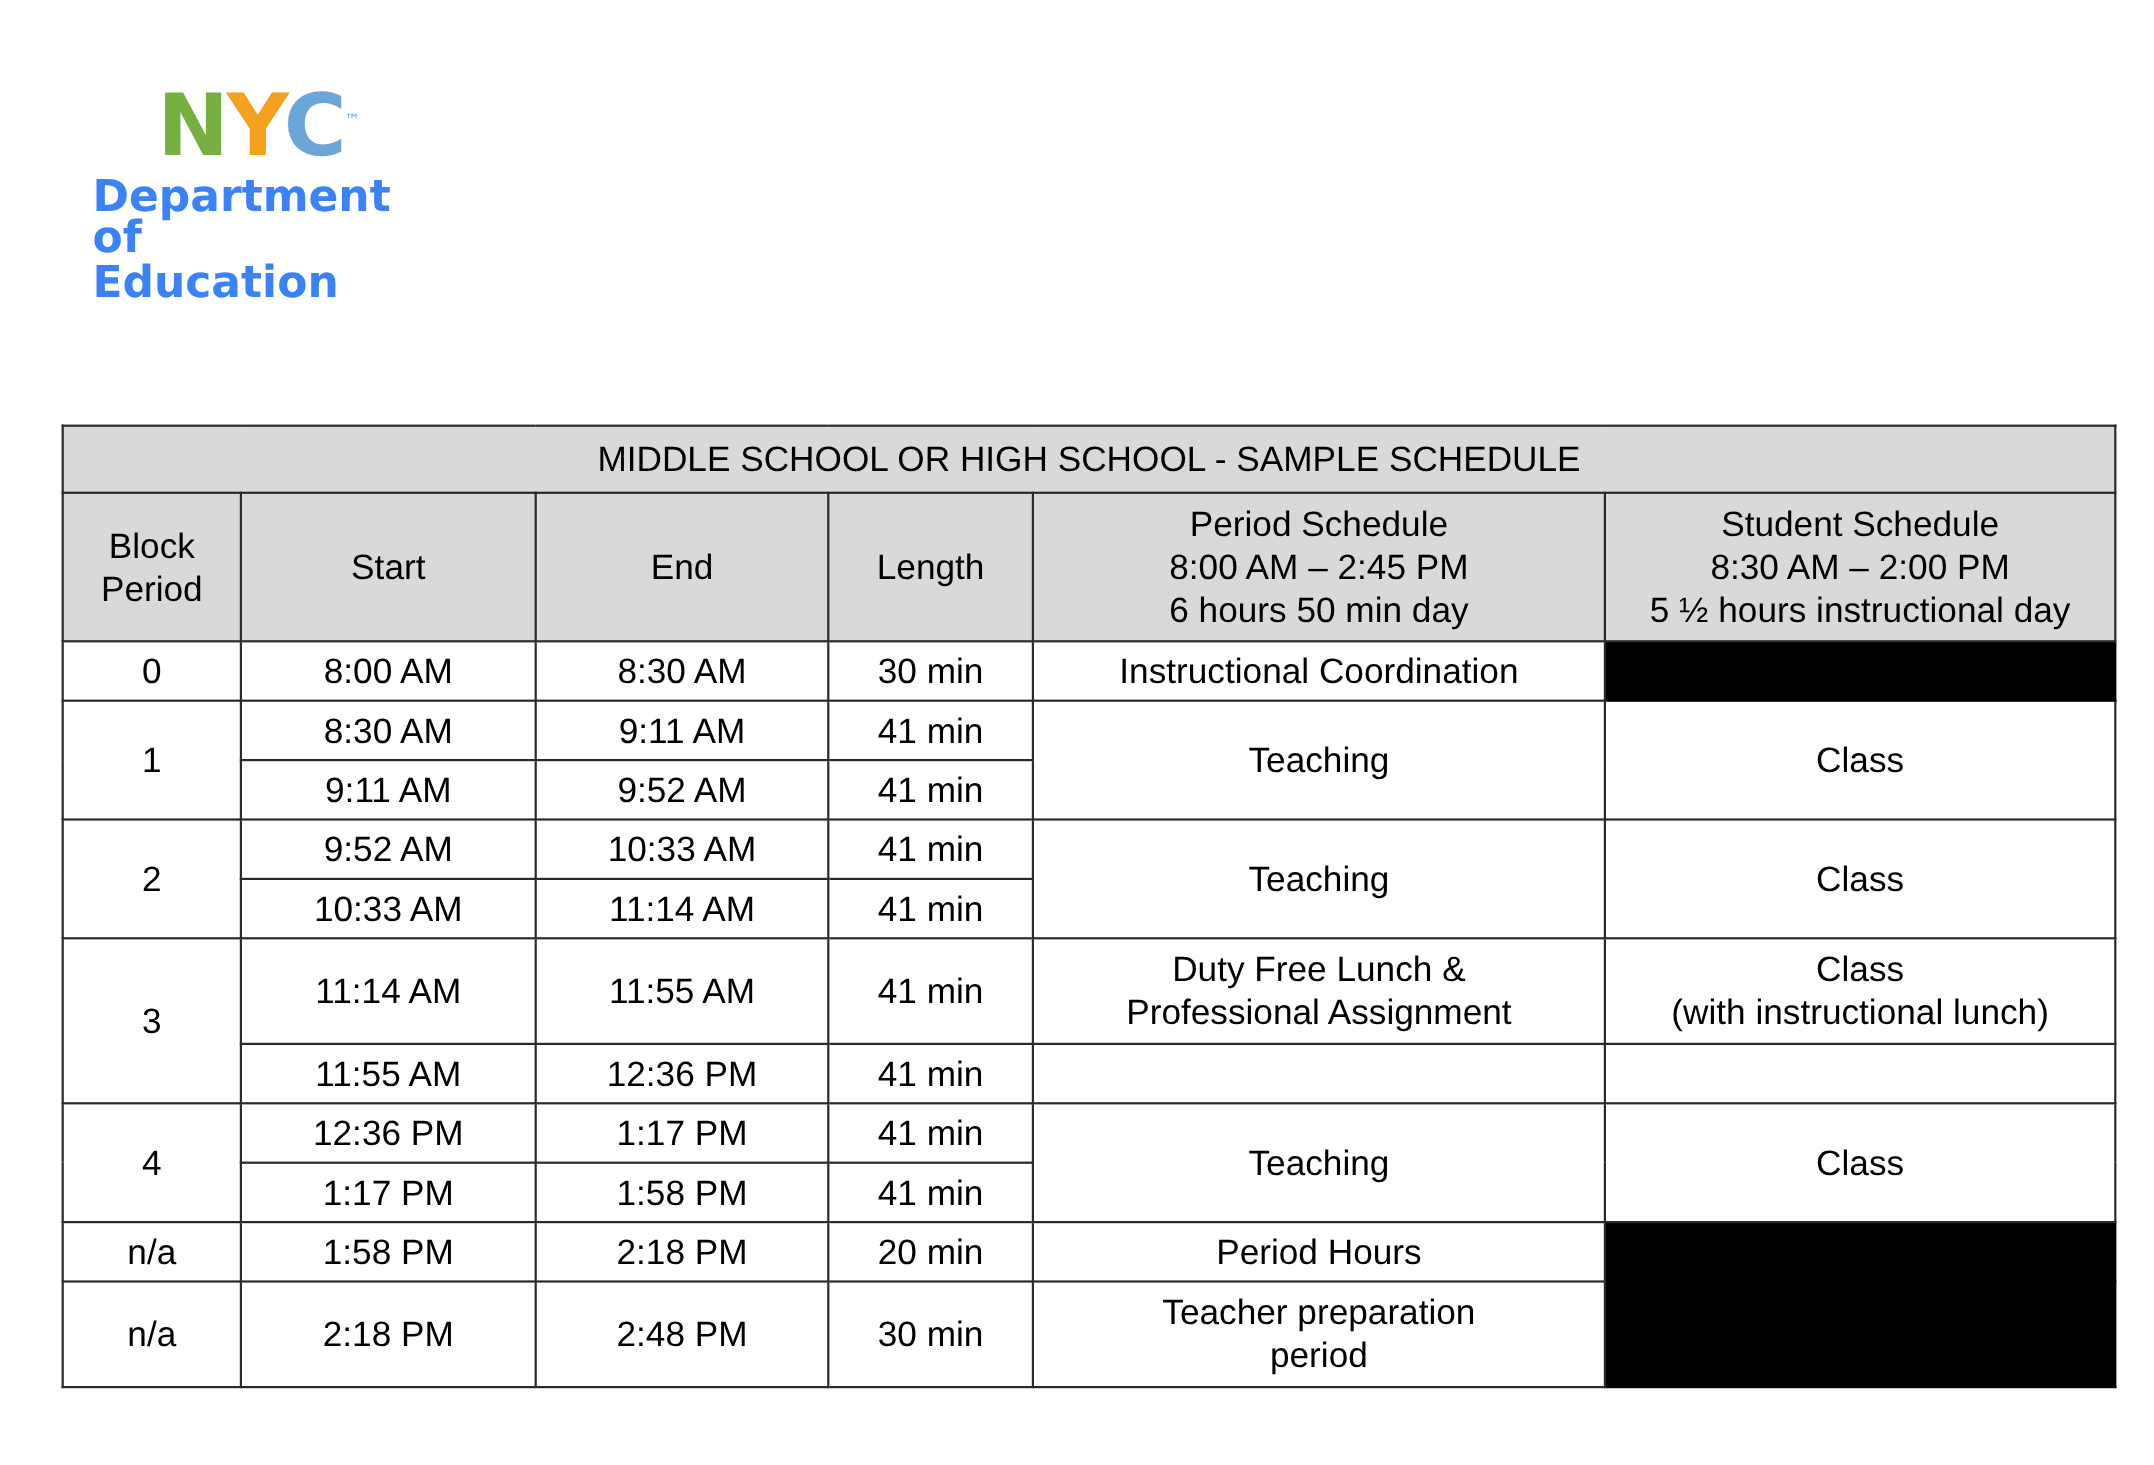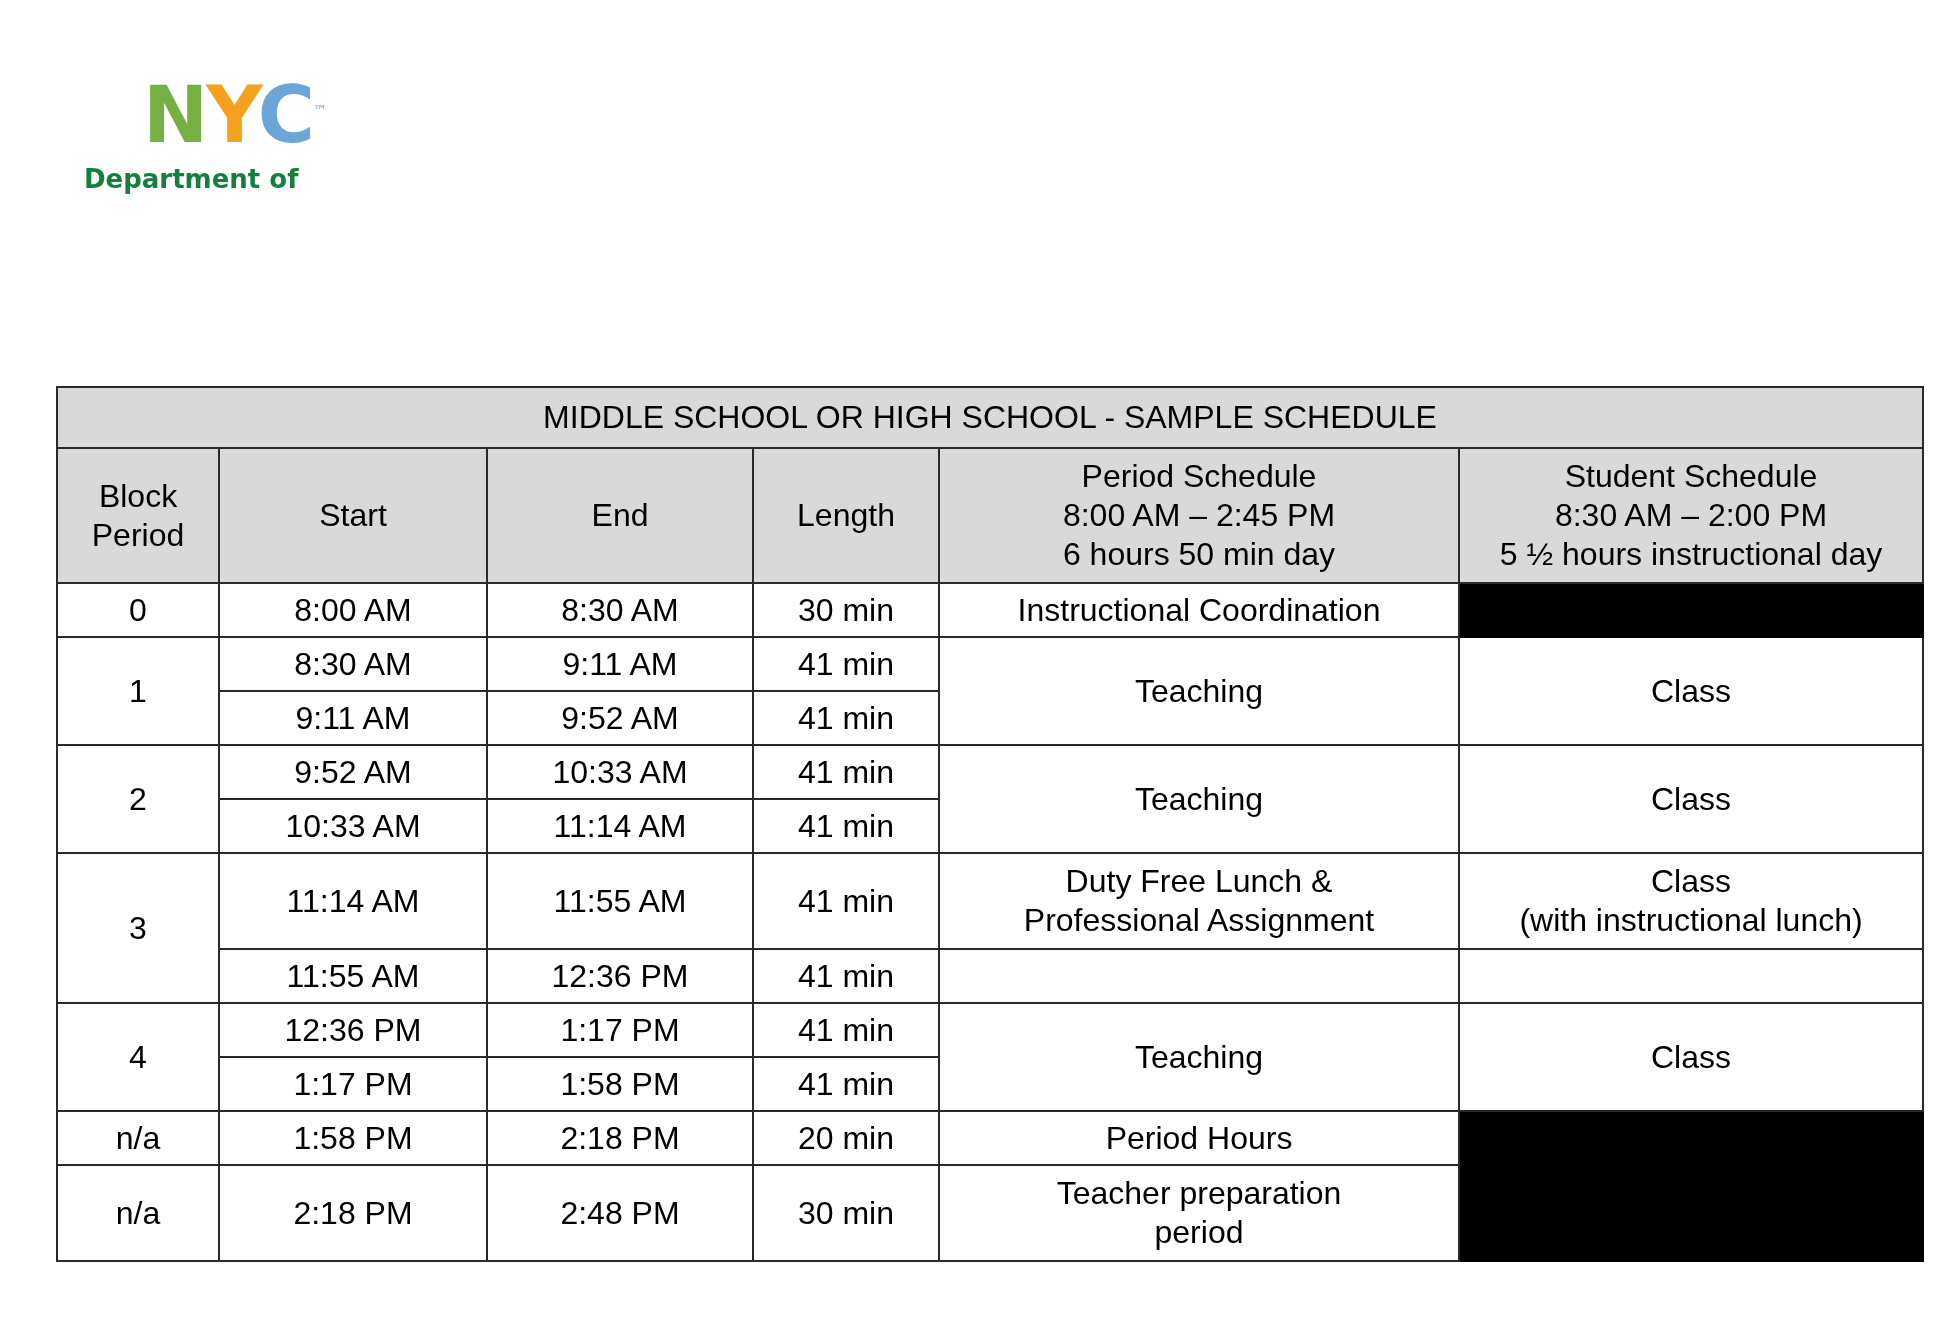--- a/index.html
+++ b/index.html
@@ -44,23 +44,23 @@
   .logo-y { color: #f5a11e; }
   .logo-c { color: #6ca6d9; }
   .logo-tm {
     font-size: 14px;
     color: #6ca6d9;
     vertical-align: super;
     font-weight: normal;
   }
   .logo-dept {
     font-family: "DejaVu Sans", sans-serif;
-    color: #15803d;
+    color: #3b82f6;
     font-weight: bold;
-    font-size: 26px;
+    font-size: 40px;
     line-height: 37px;
     margin-top: 4px;
   }
 
   .title-box {
     position: absolute;
     left: 712px;
     top: 68px;
     width: 1170px;
     height: 175px;
@@ -126,20 +126,21 @@
 </head>
 <body>
 
 <div class="header">
 
   <div class="logo">
     <div class="logo-nyc">
       <span class="logo-n">N</span><span class="logo-y">Y</span><span class="logo-c">C</span><span class="logo-tm">™</span>
     </div>
     <div class="logo-dept">Department of</div>
+    <div class="logo-dept">Education</div>
   </div>
 
 
 </div>
 
 <div class="table-wrap">
   <table class="schedule">
     <colgroup>
       <col class="col-block">
       <col class="col-start">

